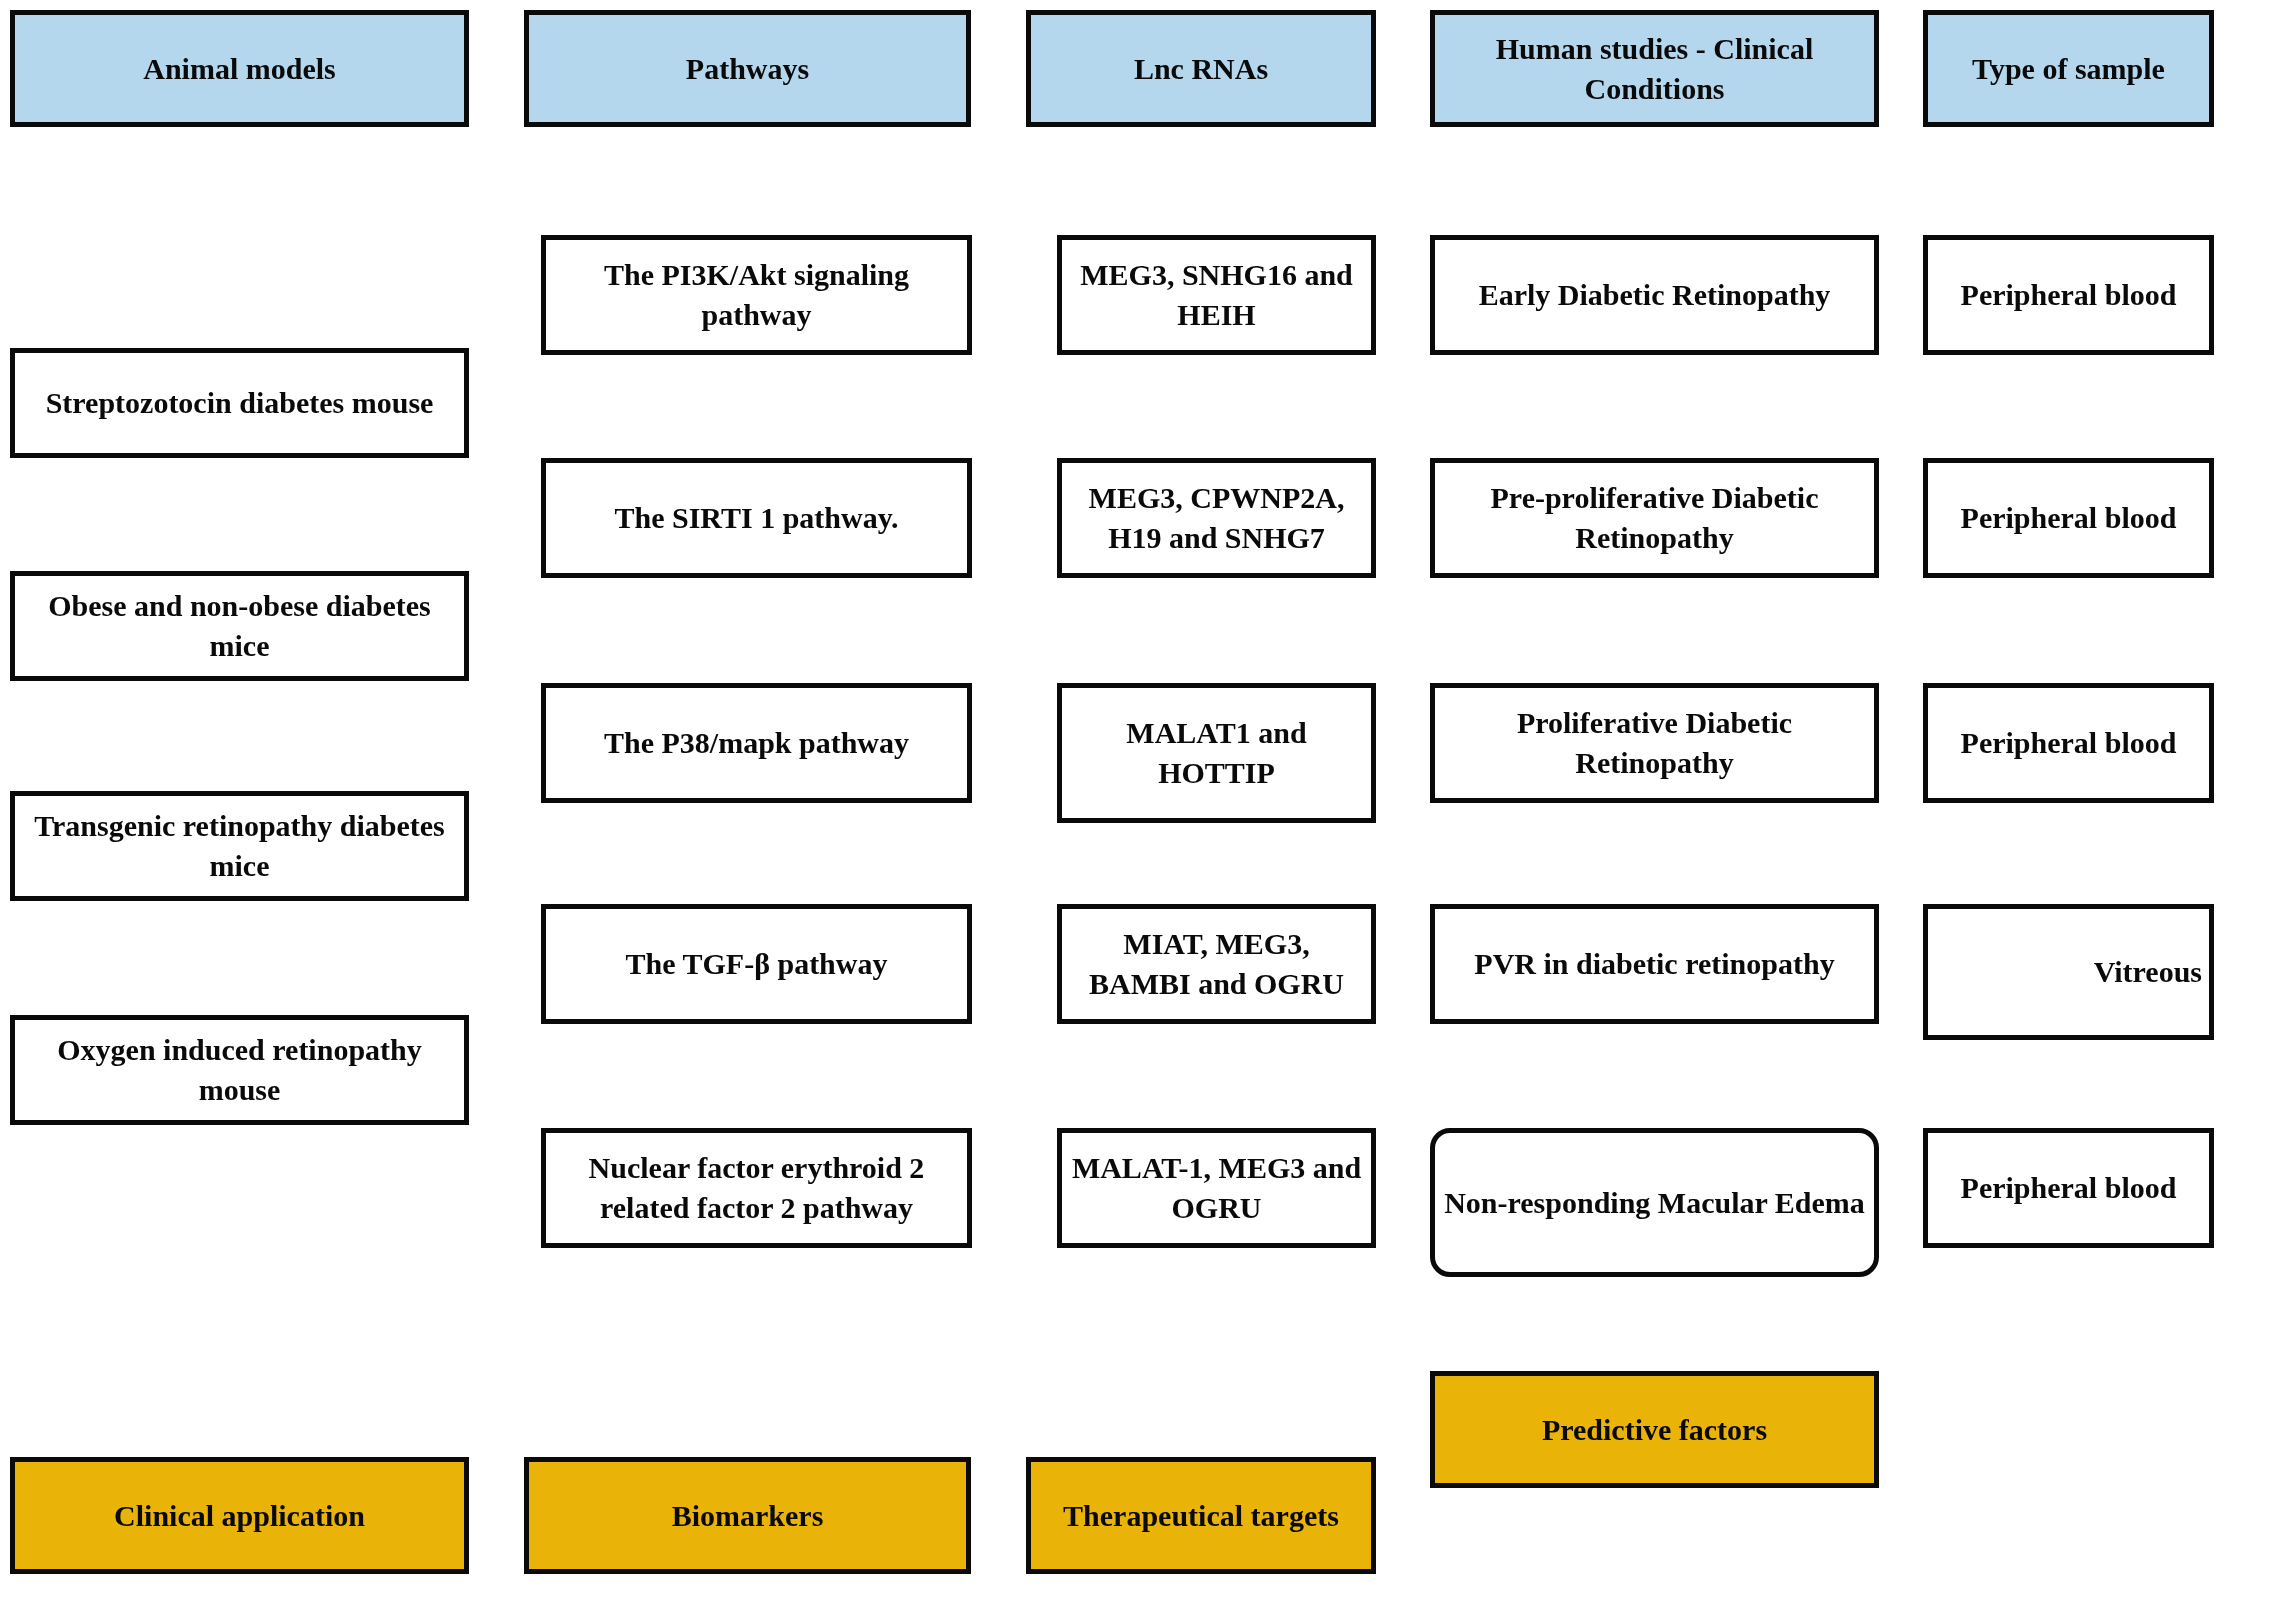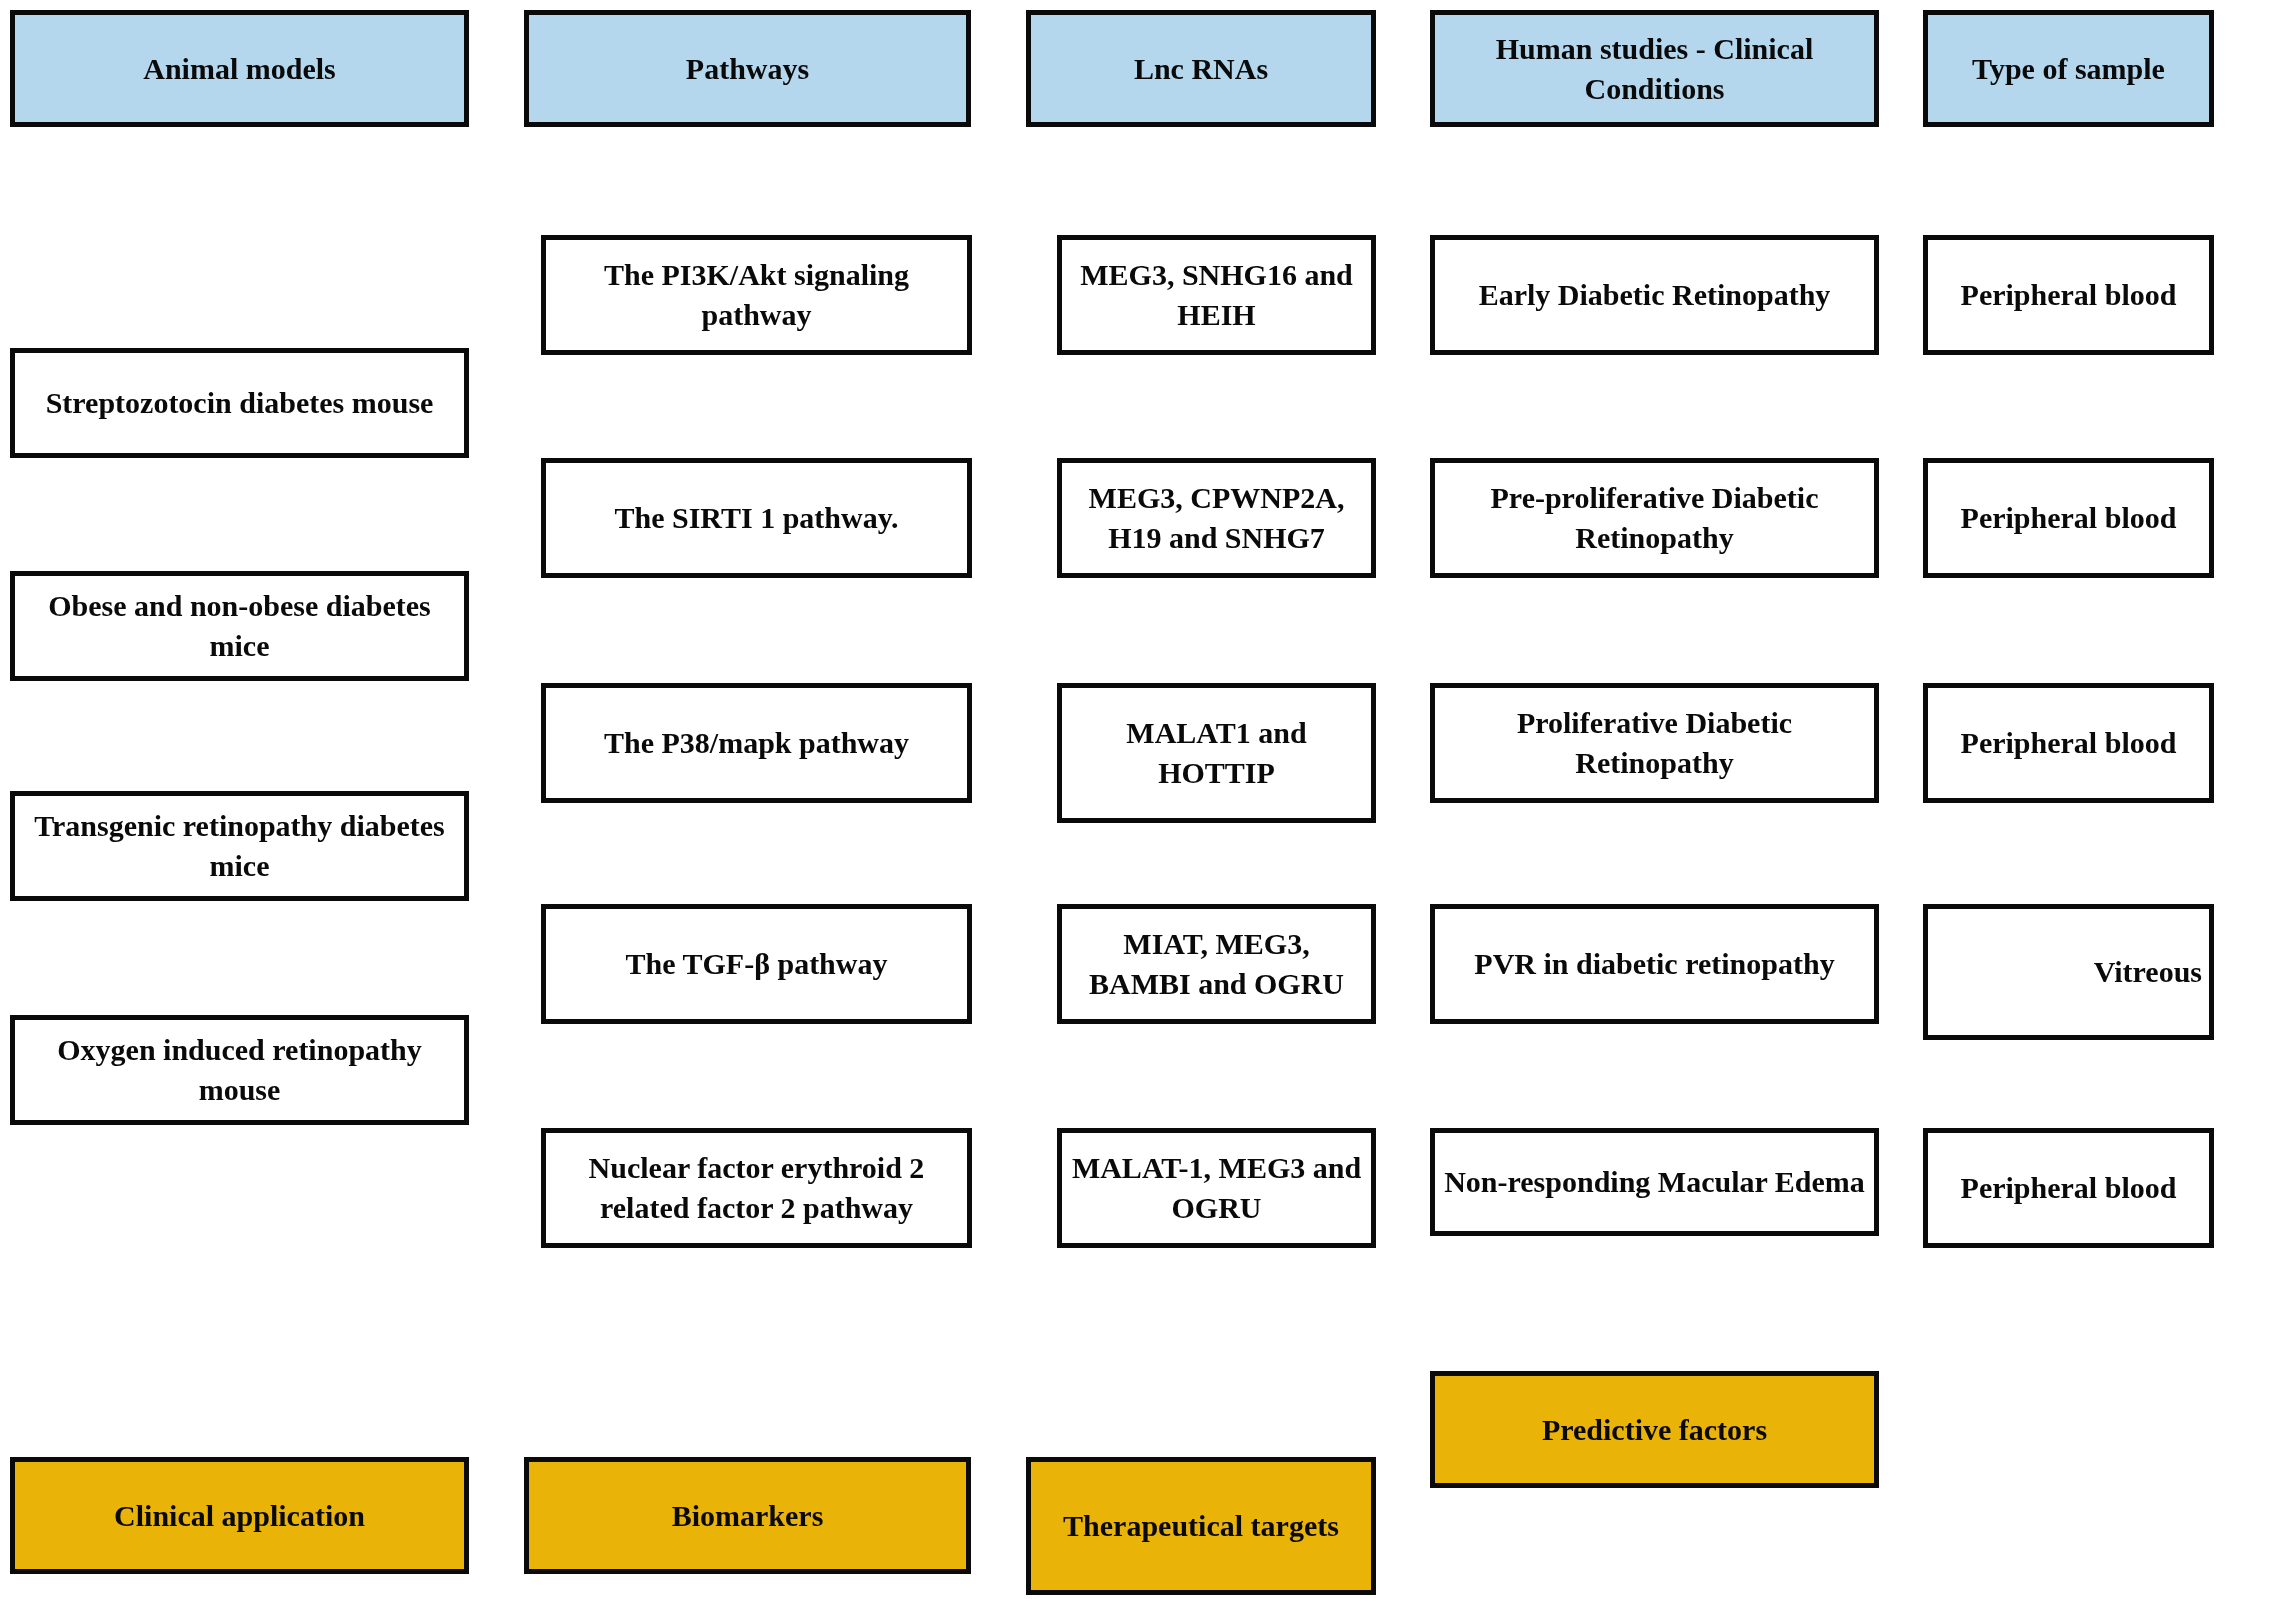--- a/index.html
+++ b/index.html
@@ -109,32 +109,32 @@
 <div class="box cell" style="left:1923px;top:904px;width:291px;height:136px;text-align:right;">
   <span class="txt">Vitreous</span>
 </div>
 
 <div class="box cell" style="left:541px;top:1128px;width:431px;height:120px;">
   <span class="txt">Nuclear factor erythroid 2 related factor 2  pathway</span>
 </div>
 <div class="box cell" style="left:1057px;top:1128px;width:319px;height:120px;">
   <span class="txt">MALAT-1, MEG3 and OGRU</span>
 </div>
-<div class="box cell" style="left:1430px;top:1128px;width:449px;height:108px;">
+<div class="box cell" style="left:1430px;top:1128px;width:449px;height:149px;border-radius:20px;">
   <span class="txt">Non-responding Macular Edema</span>
 </div>
 <div class="box cell" style="left:1923px;top:1128px;width:291px;height:120px;">
   <span class="txt">Peripheral blood</span>
 </div>
 
 <div class="box ftr" style="left:10px;top:1457px;width:459px;height:117px;">
   <span class="txt">Clinical application</span>
 </div>
 <div class="box ftr" style="left:524px;top:1457px;width:447px;height:117px;">
   <span class="txt">Biomarkers</span>
 </div>
-<div class="box ftr" style="left:1026px;top:1457px;width:350px;height:138px;">
+<div class="box ftr" style="left:1026px;top:1457px;width:350px;height:117px;">
   <span class="txt">Therapeutical targets</span>
 </div>
 <div class="box ftr" style="left:1430px;top:1371px;width:449px;height:117px;">
   <span class="txt">Predictive factors</span>
 </div>
 
 
 </body></html>

